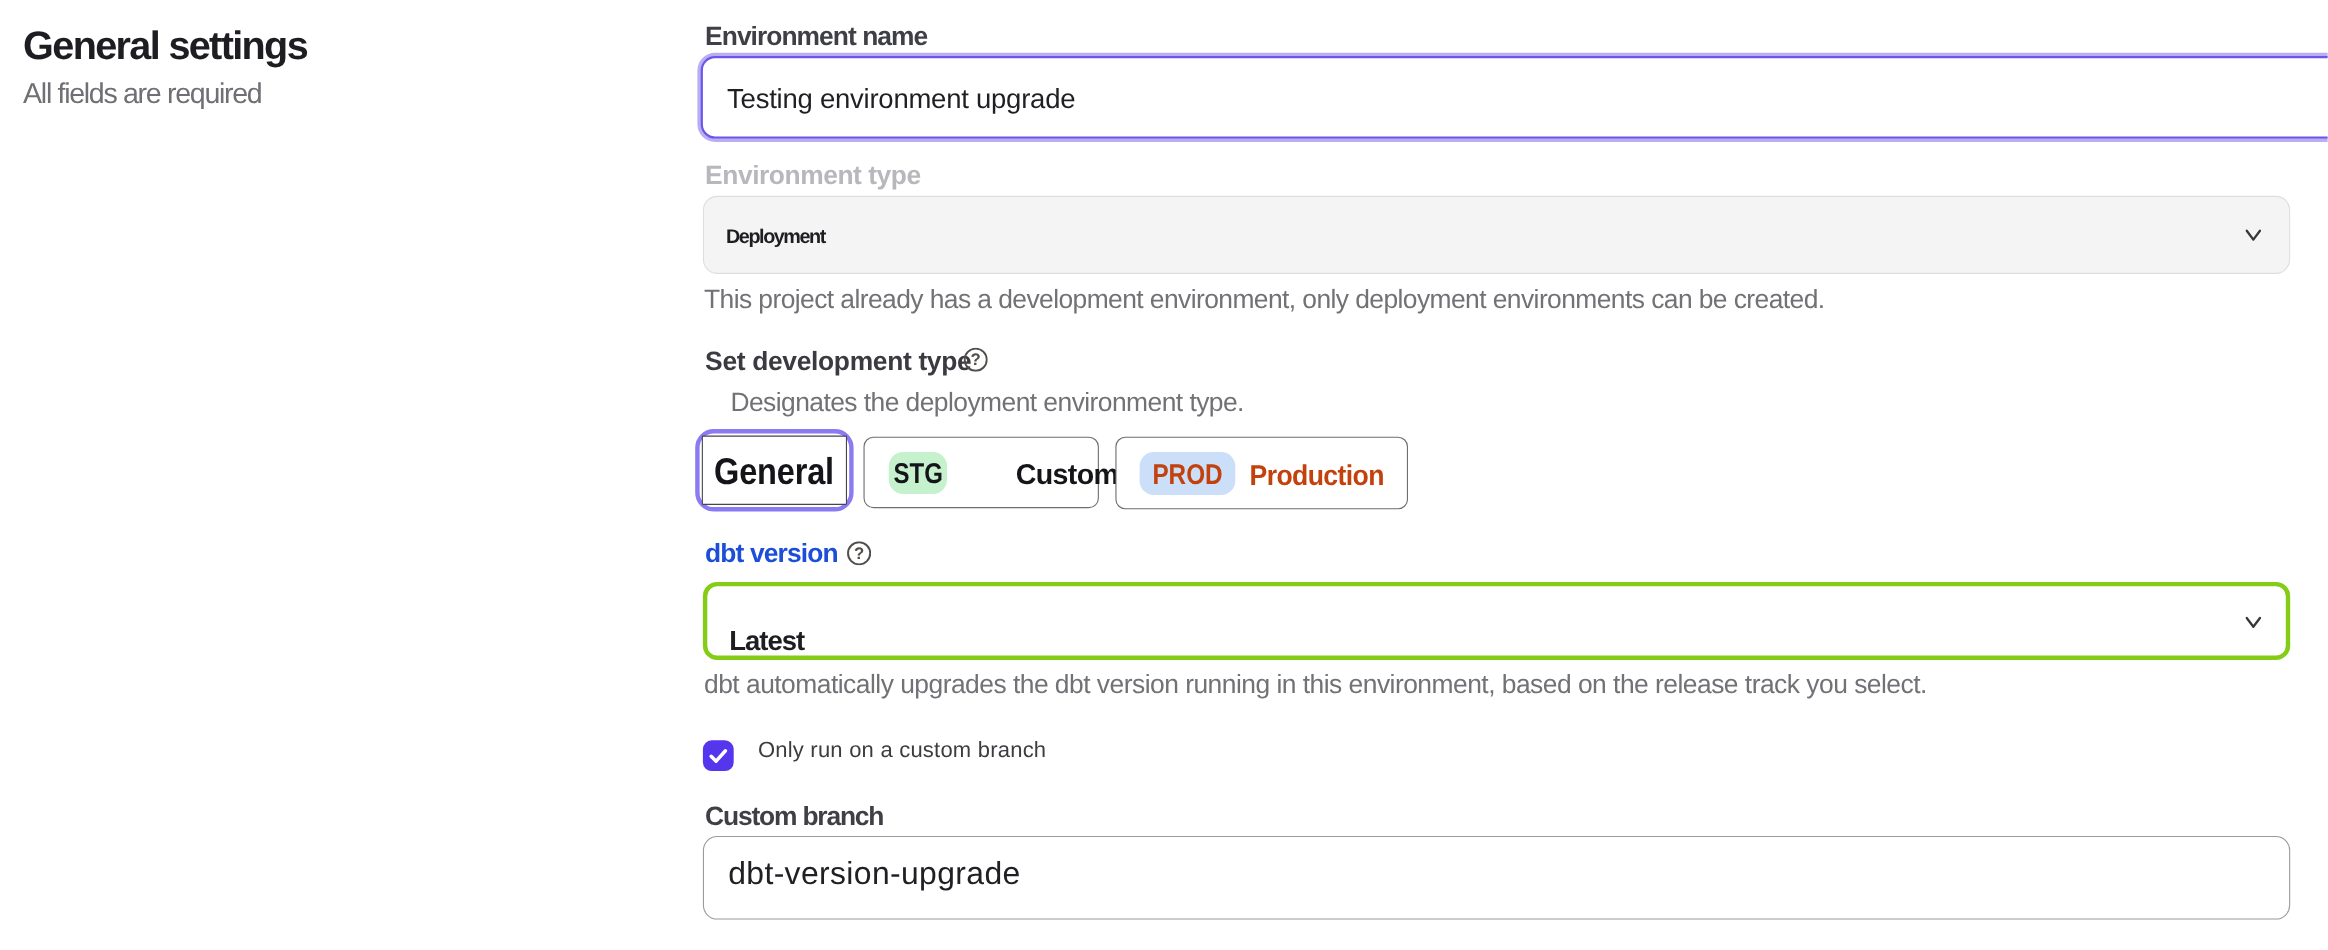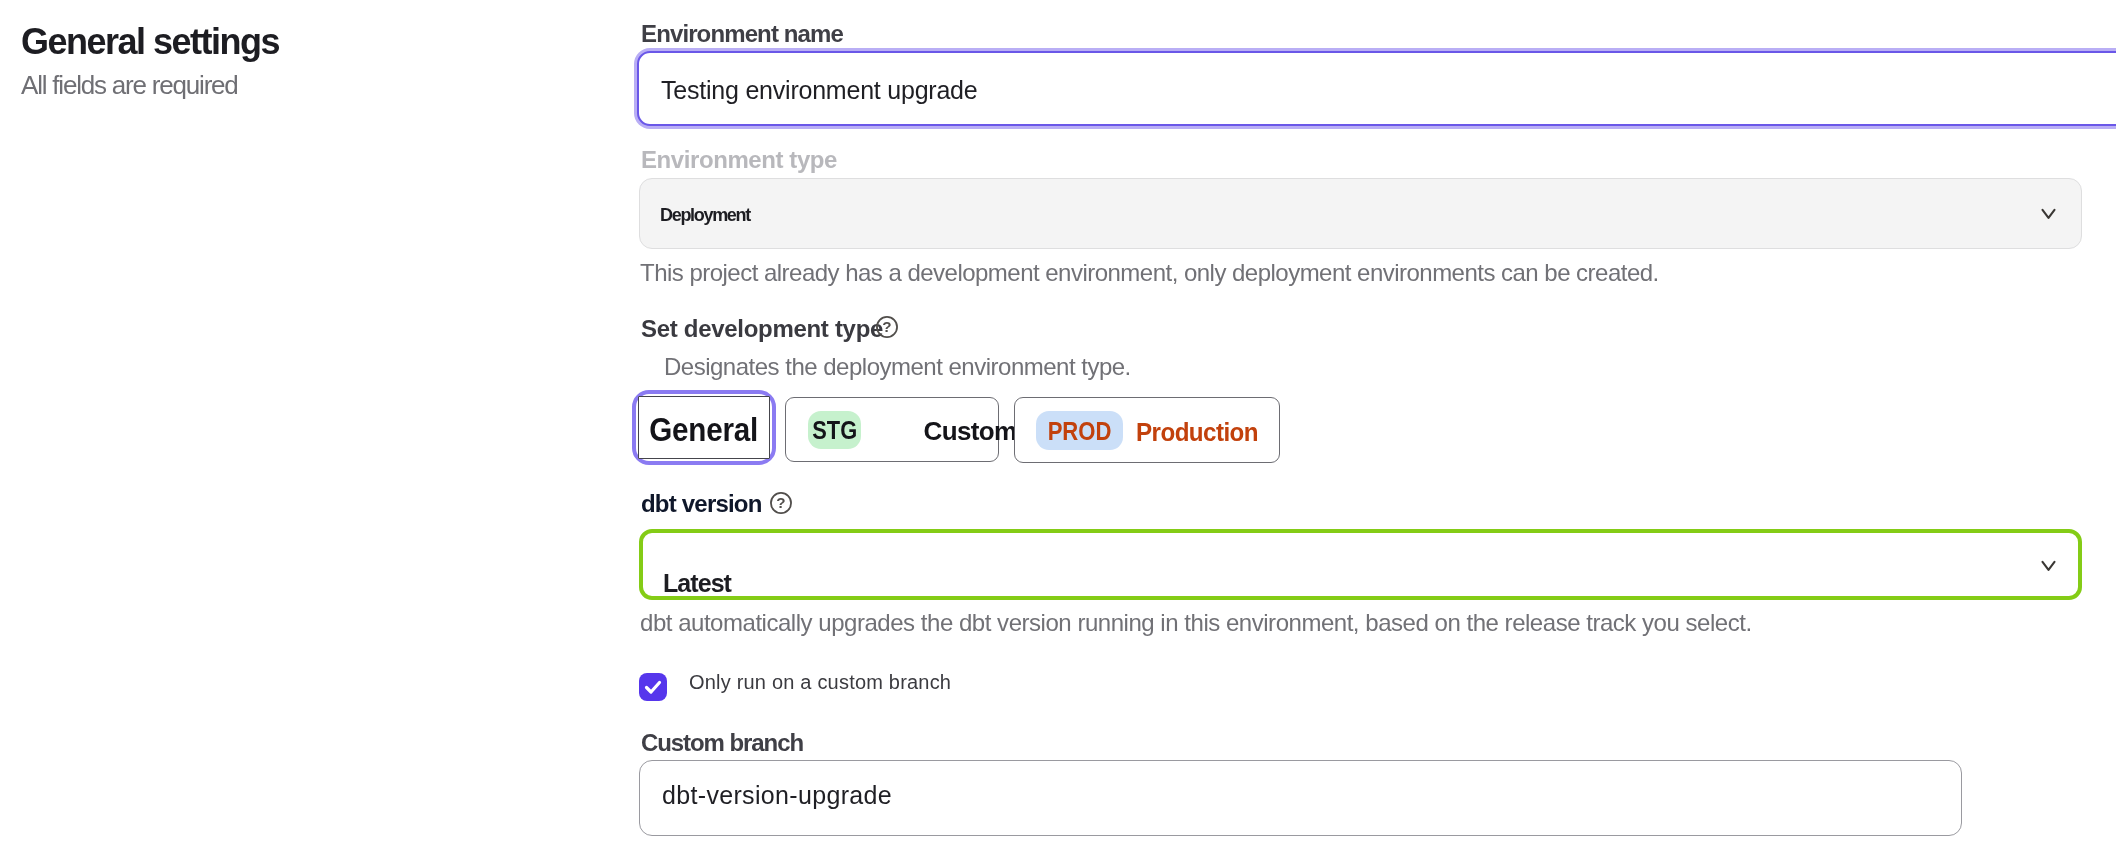--- a/index.html
+++ b/index.html
@@ -52,21 +52,21 @@
     <span style="margin-left:14px; position:relative; top:2px; letter-spacing:-0.6px;">Custom</span>
   </div>
   <div class="abs" style="left:1014px; top:397px; width:266px; height:66px; background:#fff; border:1px solid #6d6d73; border-radius:9px;
        display:flex; align-items:center; font-size:26px; font-weight:700; color:#c2410c;">
     <span style="display:flex; align-items:center; justify-content:center; background:#cbdff8; border-radius:13px; height:39px; width:87px; margin-left:21px;">
       <span style="display:inline-block; transform:scaleX(0.85); position:relative; top:1px;">PROD</span>
     </span>
     <span style="margin-left:13px; position:relative; top:2px; letter-spacing:-0.6px; display:inline-block; transform:scaleX(0.93); transform-origin:left center;">Production</span>
   </div>
 
-  <div class="abs lbl" style="left:641px; top:490px; color:#0f172a; letter-spacing:-0.8px;">dbt version</div>
+  <div class="abs lbl" style="left:641px; top:490px; color:#1d4ed8; letter-spacing:-0.8px;">dbt version</div>
   <svg class="abs" style="left:770px; top:492px;" width="22" height="22" viewBox="0 0 26 26">
     <circle cx="13" cy="13" r="11.9" fill="none" stroke="#514e4b" stroke-width="2.1"></circle>
     <text x="13" y="19" text-anchor="middle" font-family="Liberation Sans" font-size="18" font-weight="700" fill="#514e4b">?</text>
   </svg>
   <div class="abs" style="left:639px; top:529px; width:1443px; height:71px; background:#fff;
        border:4px solid #84cc16; border-radius:13px; display:flex; align-items:flex-end;
        padding:0 20px; font-size:25px; font-weight:700; color:#1d1d22;">
     <span style="position:relative; top:2px; letter-spacing:-0.94px;">Latest</span>
   </div>
   <svg class="abs" style="left:2041px; top:560px;" width="15" height="13" viewBox="0 0 15 13">
@@ -74,17 +74,17 @@
   </svg>
   <div class="abs helper" style="left:640px; top:609px; letter-spacing:-0.47px;">dbt automatically upgrades the dbt version running in this environment, based on the release track you select.</div>
 
   <div class="abs" style="left:639px; top:673px; width:28px; height:28px; background:#5636ec; border-radius:8px;"></div>
   <svg class="abs" style="left:639px; top:673px;" width="28" height="28" viewBox="0 0 28 28">
     <path d="M7.5 14.5 L12 19 L20.5 9.5" fill="none" stroke="#ffffff" stroke-width="3.2" stroke-linecap="round" stroke-linejoin="round"></path>
   </svg>
   <div class="abs" style="left:689px; top:671px; font-size:20px; font-weight:400; color:#3b3b40; letter-spacing:0.2px;">Only run on a custom branch</div>
 
   <div class="abs lbl" style="left:641px; top:729px; letter-spacing:-1.08px;">Custom branch</div>
-  <div class="abs" style="left:639px; top:760px; width:1323px; height:76px; background:#fff;
+  <div class="abs" style="left:639px; top:760px; width:1443px; height:76px; background:#fff;
        border:1px solid #9a9aa0; border-radius:13px; display:flex; align-items:center;
-       padding:0 22px; font-size:25px; color:#1f1f24;">
+       padding:0 22px; font-size:29px; color:#1f1f24;">
     <span style="position:relative; top:-3px; letter-spacing:0.33px;">dbt-version-upgrade</span>
   </div>
 
 </body></html>

